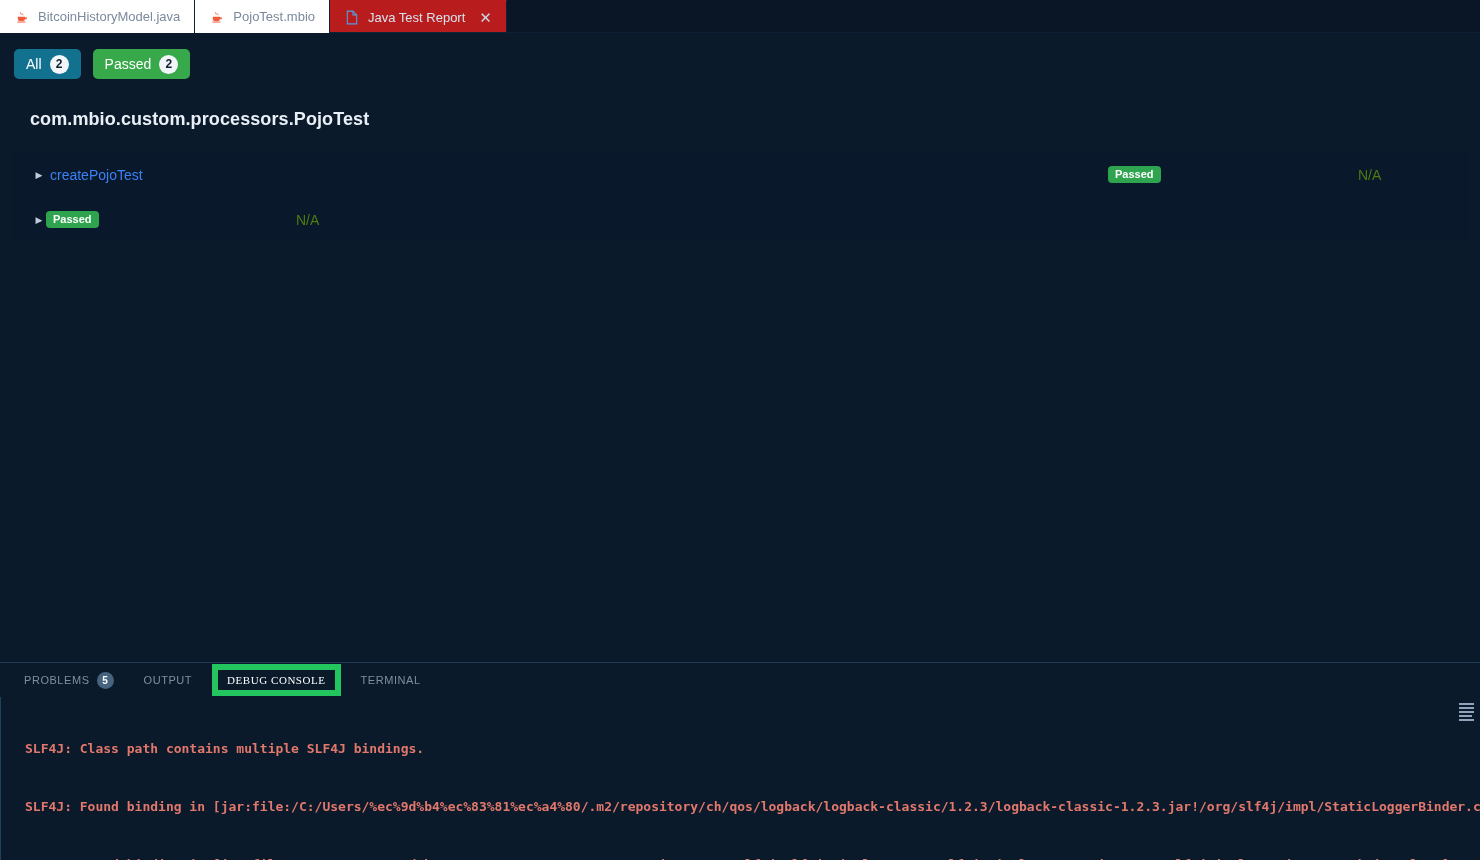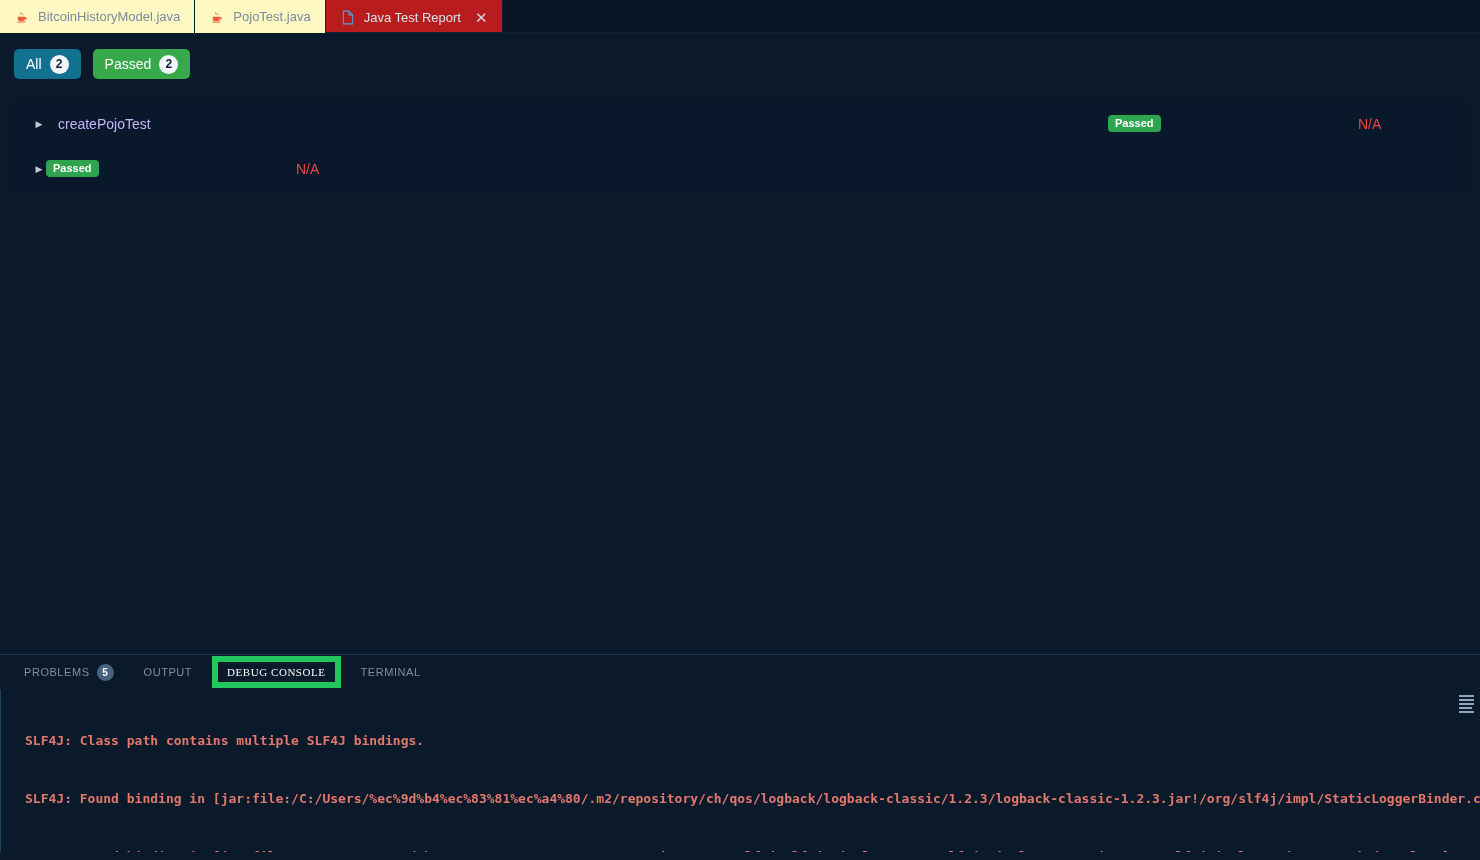--- a/index.html
+++ b/index.html
@@ -19,21 +19,21 @@
     border-bottom: 1px solid #0e2036;
   }
   .tab {
     display: flex;
     align-items: center;
     gap: 8px;
     padding: 0 14px;
     height: 33px;
     font-size: 13px;
     color: #7b8a9c;
-    background: #fef9c3;
+    background: #ffffff;
     border-right: 1px solid #0e2036;
     position: relative;
     white-space: nowrap;
   }
   .tab.active {
     background: #b91c1c;
     color: #d6e4f0;
     border-top: 1px solid transparent;
   }
   .tab.active::before {
@@ -115,22 +115,22 @@
     width: 14px;
     flex: 0 0 14px;
     display: flex;
     align-items: center;
     justify-content: center;
     color: #c0ccd8;
     font-size: 9px;
   }
   .test-name {
     font-size: 14px;
-    color: #c4b5fd;
-    margin-left: 12px;
+    color: #3b82f6;
+    margin-left: 4px;
     flex: 1 1 auto;
     white-space: nowrap;
   }
   .status-cell {
     width: 250px;
     flex: 0 0 250px;
     display: flex;
     justify-content: flex-start;
   }
   .status-badge {
@@ -140,28 +140,28 @@
     font-size: 11px;
     font-weight: bold;
     border-radius: 4px;
     padding: 2px 7px 3px 7px;
     line-height: 1.15;
   }
   .duration-cell {
     width: 110px;
     flex: 0 0 110px;
     font-size: 14px;
-    color: #ef4444;
+    color: #4d7c0f;
     text-align: left;
   }
 
   
   .panel {
     position: absolute;
-    left: 0; right: 0; bottom: 8px;
+    left: 0; right: 0; bottom: 0;
     height: 198px;
     background: #0b1a2b;
     border-top: 1px solid #1d3category;
     border-top: 1px solid #1d3a55;
   }
   .panel-tabs {
     display: flex;
     align-items: center;
     gap: 0;
     height: 34px;
@@ -258,21 +258,21 @@
   <div class="tab">
     <span class="tab-icon">
       <svg width="14" height="14" viewBox="0 0 16 16">
         <path d="M6.2 2.2c-.9 1 .2 1.9.5 2.6.3.7-.1 1.3-.1 1.3s1.3-1 .8-2.1c-.4-.9-.9-1.2-1.2-1.8z" fill="#f05a3b"></path>
         <path d="M8.6 3.6c-.7.8.1 1.5.4 2 .2.5-.1 1-.1 1s1-.8.6-1.6c-.3-.7-.7-1-.9-1.4z" fill="#f05a3b"></path>
         <path d="M3.2 7.6h8.2v2.6a2.3 2.3 0 0 1-2.3 2.3H5.5a2.3 2.3 0 0 1-2.3-2.3V7.6z" fill="#f05a3b"></path>
         <path d="M11.6 8.2h.9a1.2 1.2 0 0 1 0 2.4h-.9V8.2z" fill="#f05a3b"></path>
         <rect x="2.6" y="13.2" width="9.4" height="1.2" rx=".6" fill="#f05a3b"></rect>
       </svg>
     </span>
-    <span>PojoTest.java</span>
+    <span>PojoTest.mbio</span>
   </div>
 
   <div class="tab active">
     <span class="tab-icon">
       <svg width="14" height="15" viewBox="0 0 14 16">
         <path d="M2 1.2h6l4 4v9.6H2z" fill="none" stroke="#4aa3e8" stroke-width="1.1"></path>
         <path d="M8 1.2v4h4" fill="none" stroke="#4aa3e8" stroke-width="1.1"></path>
       </svg>
     </span>
     <span>Java Test Report</span>
@@ -287,20 +287,21 @@
     <div class="filter-chip" style="background: rgb(18, 113, 143);">
       <span>All</span>
       <span class="count">2</span>
     </div>
     <div class="filter-chip" style="background: rgb(55, 169, 75);">
       <span>Passed</span>
       <span class="count">2</span>
     </div>
   </div>
 
+  <div class="suite-title">com.mbio.custom.processors.PojoTest</div>
 
   <div class="test-list">
 
     <div class="test-row">
       <span class="twisty">▶</span>
       <span class="test-name">createPojoTest</span>
       <span class="status-cell">
         <span class="status-badge">Passed</span>
       </span>
       <span class="duration-cell">N/A</span>

